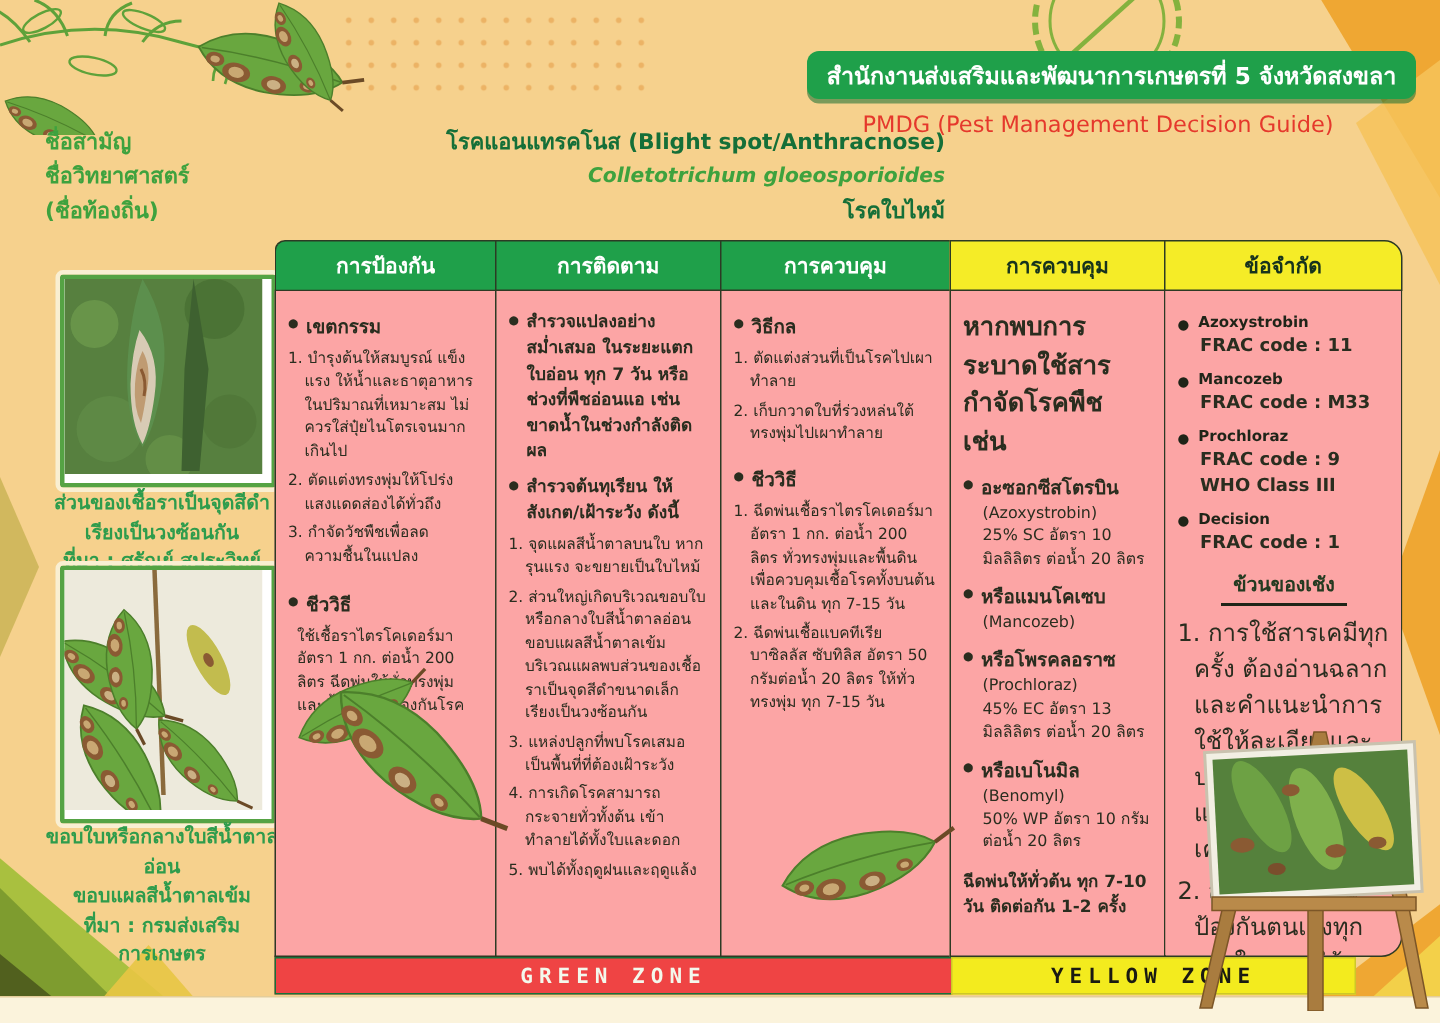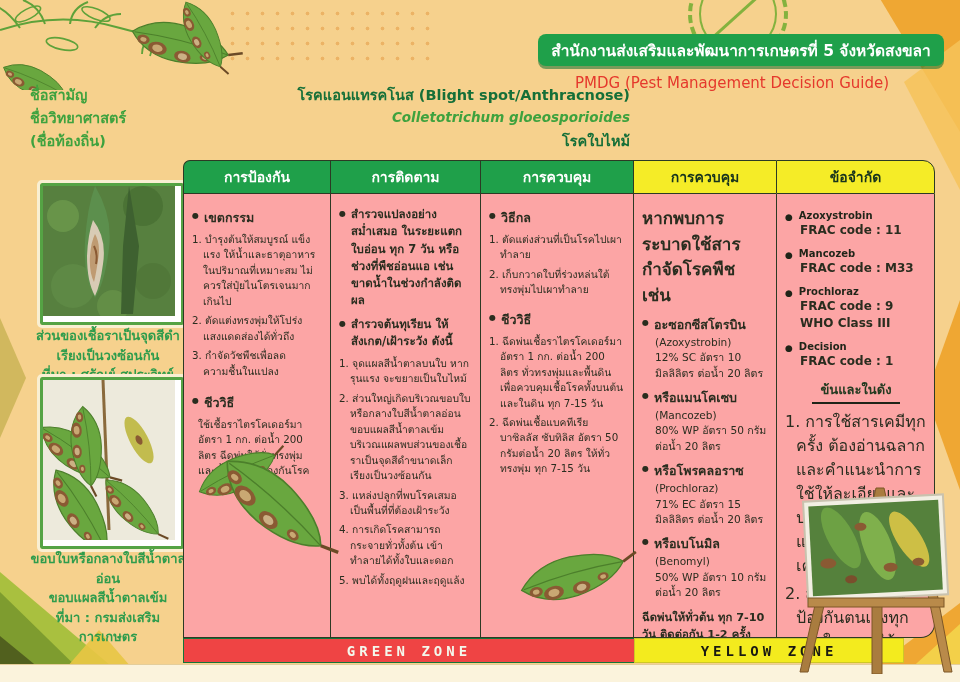--- a/index.html
+++ b/index.html
@@ -265,31 +265,30 @@
         <div class="bullet-head" style="margin-top:12px">ชีววิธี</div>
         <p class="item">1. ฉีดพ่นเชื้อราไตรโคเดอร์มา อัตรา 1 กก. ต่อน้ำ 200 ลิตร ทั่วทรงพุ่มและพื้นดิน เพื่อควบคุมเชื้อโรคทั้งบนต้นและในดิน ทุก 7-15 วัน</p>
         <p class="item">2. ฉีดพ่นเชื้อแบคทีเรียบาซิลลัส ซับทิลิส อัตรา 50 กรัมต่อน้ำ 20 ลิตร ให้ทั่วทรงพุ่ม ทุก 7-15 วัน</p>
       </div>
 
       <div class="td w4">
         <div class="c4lead">หากพบการระบาดใช้สารกำจัดโรคพืช เช่น</div>
         <div class="chem">
           <div class="nm">อะซอกซีสโตรบิน</div>
           <div class="ln">(Azoxystrobin)</div>
-          <div class="ln">12% SC อัตรา 10 มิลลิลิตร ต่อน้ำ 20 ลิตร</div>
+          <div class="ln">25% SC อัตรา 10 มิลลิลิตร ต่อน้ำ 20 ลิตร</div>
         </div>
         <div class="chem">
           <div class="nm">หรือแมนโคเซบ</div>
           <div class="ln">(Mancozeb)</div>
-          <div class="ln">80% WP อัตรา 50 กรัม ต่อน้ำ 20 ลิตร</div>
         </div>
         <div class="chem">
           <div class="nm">หรือโพรคลอราซ</div>
           <div class="ln">(Prochloraz)</div>
-          <div class="ln">71% EC อัตรา 15 มิลลิลิตร ต่อน้ำ 20 ลิตร</div>
+          <div class="ln">45% EC อัตรา 13 มิลลิลิตร ต่อน้ำ 20 ลิตร</div>
         </div>
         <div class="chem">
           <div class="nm">หรือเบโนมิล</div>
           <div class="ln">(Benomyl)</div>
           <div class="ln">50% WP อัตรา 10 กรัม ต่อน้ำ 20 ลิตร</div>
         </div>
         <div class="c4foot">ฉีดพ่นให้ทั่วต้น ทุก 7-10 วัน ติดต่อกัน 1-2 ครั้ง</div>
       </div>
 
       <div class="td w5">
@@ -304,21 +303,21 @@
         <div class="frac">
           <div class="nm">Prochloraz</div>
           <div class="ln">FRAC code : 9</div>
           <div class="ln">WHO Class III</div>
         </div>
         <div class="frac">
           <div class="nm">Decision</div>
           <div class="ln">FRAC code : 1</div>
         </div>
         <div class="caution-title">
-          <span>ข้นและในดัง</span>
+          <span>ข้วนของเชัง</span>
         </div>
         <div class="caution">
           <p class="item">1. การใช้สารเคมีทุกครั้ง ต้องอ่านฉลากและคำแนะนำการใช้ให้ละเอียดและปฏิบัติตามคำแนะนำอย่างเคร่งครัด</p>
           <p class="item">2. สวมใส่อุปกรณ์ป้องกันตนเองทุกครั้งในขณะใช้สารเคมี</p>
         </div>
       </div>
 
     </div>
   </div>
 

